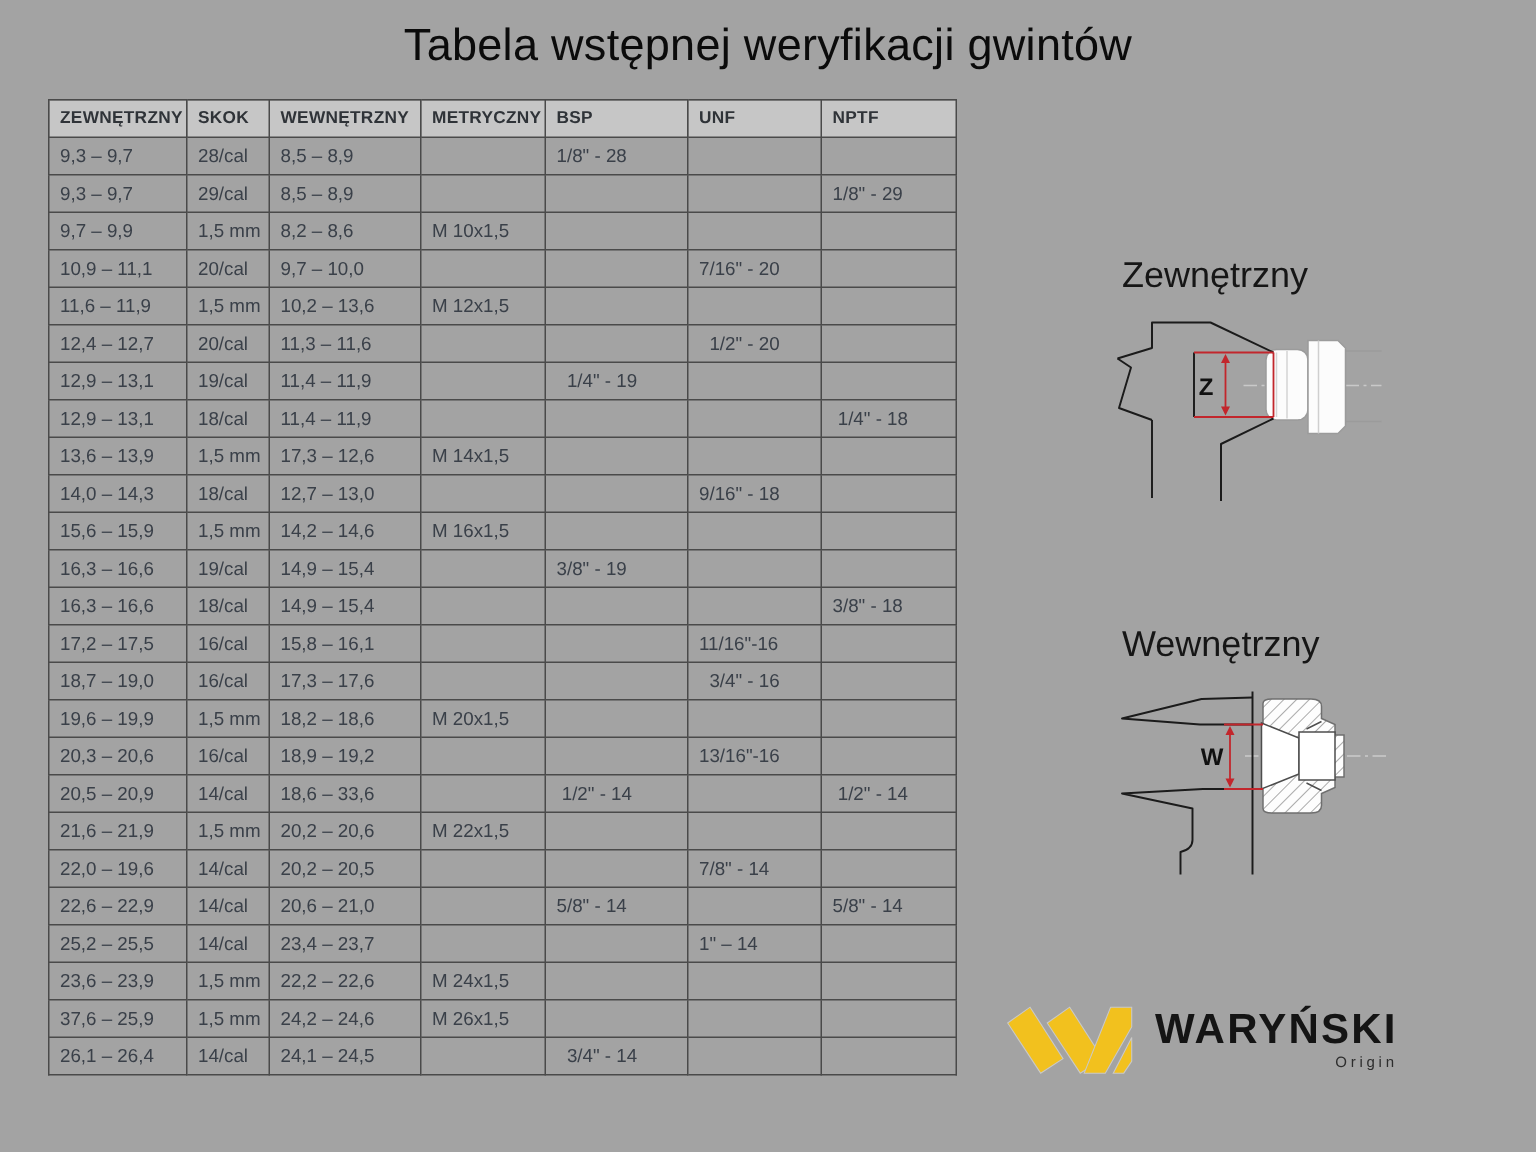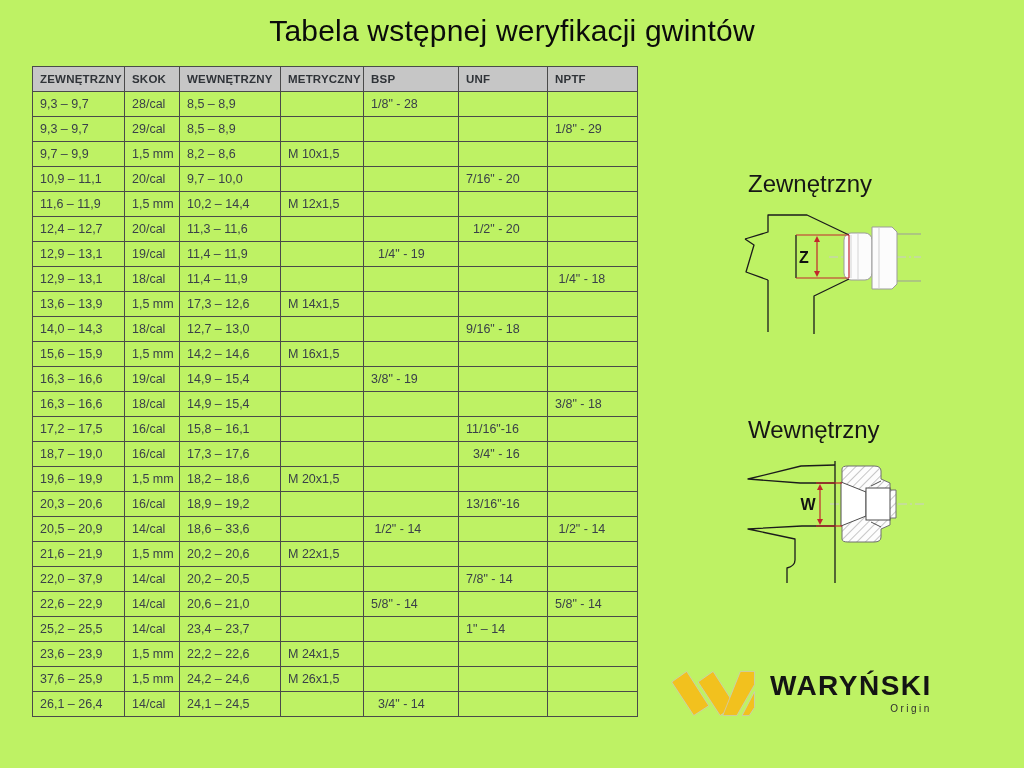--- a/index.html
+++ b/index.html
@@ -1,18 +1,18 @@
 <!DOCTYPE html>
 <html><head>
 <meta charset="utf-8">
 <style>
   html,body{margin:0;padding:0;background:#fff;}
   body{width:1024px;height:768px;position:relative;overflow:hidden;
        font-family:"Liberation Sans",sans-serif;color:#3a3f47;}
-  .canvas{position:absolute;inset:0;width:1024px;height:768px;background:#bef264;}
+  .canvas{position:absolute;inset:0;width:1024px;height:768px;background:#a3a3a3;}
 
   .page-title{position:absolute;top:14px;left:0;width:1024px;text-align:center;
       font-size:30px;font-weight:400;color:#0b0b0b;letter-spacing:.2px;}
 
   .thread-table{position:absolute;left:32px;top:66px;border-collapse:collapse;
       table-layout:fixed;width:605px;font-size:12.5px;color:#3a4049;}
   .thread-table th,.thread-table td{border:1px solid #4a4a4a;height:24px;
       padding:0 2px 0 7px;text-align:left;vertical-align:middle;
       white-space:pre;overflow:hidden;}
   .thread-table th{background:#c6c6c6;font-size:11.5px;font-weight:700;
@@ -93,21 +93,21 @@
           <td>20/cal</td>
           <td>9,7 – 10,0</td>
           <td></td>
           <td></td>
           <td>7/16" - 20</td>
           <td></td>
         </tr>
         <tr>
           <td>11,6 – 11,9</td>
           <td>1,5 mm</td>
-          <td>10,2 – 14,4</td>
+          <td>10,2 – 13,6</td>
           <td>M 12x1,5</td>
           <td></td>
           <td></td>
           <td></td>
         </tr>
         <tr>
           <td>12,4 – 12,7</td>
           <td>20/cal</td>
           <td>11,3 – 11,6</td>
           <td></td>
@@ -226,21 +226,21 @@
         <tr>
           <td>21,6 – 21,9</td>
           <td>1,5 mm</td>
           <td>20,2 – 20,6</td>
           <td>M 22x1,5</td>
           <td></td>
           <td></td>
           <td></td>
         </tr>
         <tr>
-          <td>22,0 – 37,9</td>
+          <td>22,0 – 19,6</td>
           <td>14/cal</td>
           <td>20,2 – 20,5</td>
           <td></td>
           <td></td>
           <td>7/8" - 14</td>
           <td></td>
         </tr>
         <tr>
           <td>22,6 – 22,9</td>
           <td>14/cal</td>

